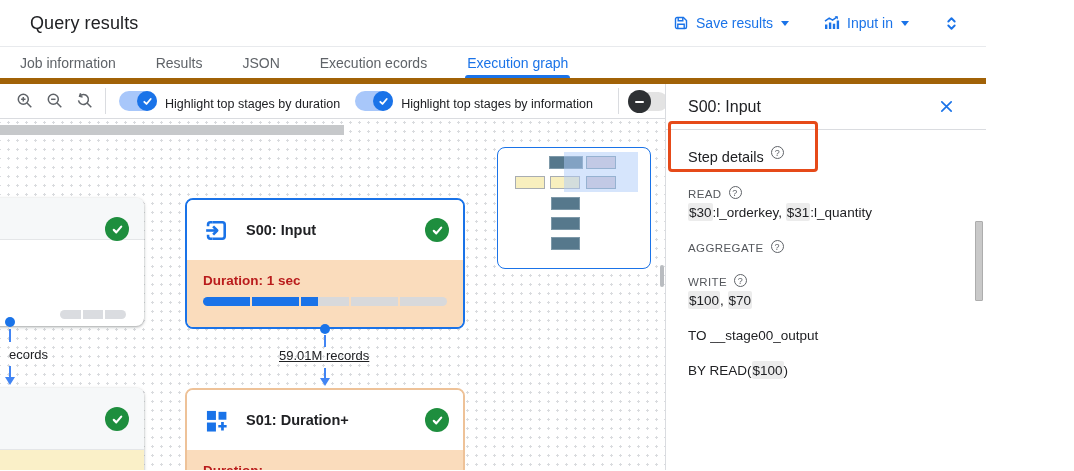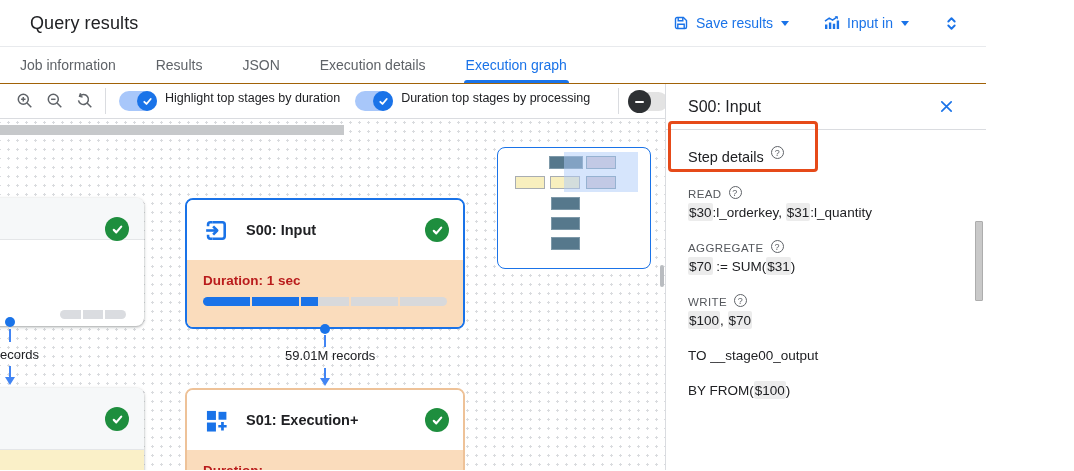--- a/index.html
+++ b/index.html
@@ -9,34 +9,34 @@
 
   
   .hdr { height:47px; border-bottom:1px solid #e8eaed; display:flex; align-items:center; padding:0 26px 0 30px; }
   .hdr h1 { font-size:18px; font-weight:400; color:#202124; letter-spacing:.1px; }
   .hdr-actions { margin-left:auto; display:flex; align-items:center; gap:34px; }
   .blue-btn { display:flex; align-items:center; gap:7px; border:none; background:none; color:#1a73e8; font-family:inherit; font-size:14px; font-weight:500; cursor:pointer; }
   .caret { width:0; height:0; border-left:4px solid transparent; border-right:4px solid transparent; border-top:5px solid #1a73e8; margin-left:1px; }
   .icon-btn { border:none; background:none; cursor:pointer; display:flex; align-items:center; }
 
   
-  .tabs { height:37px; border-bottom:1px solid #a16207; display:flex; align-items:stretch; padding-left:0; }
+  .tabs { height:37px; border-bottom:6px solid #a16207; display:flex; align-items:stretch; padding-left:0; }
   .tab { position:relative; display:flex; align-items:center; padding:0 20px; font-size:14px; font-weight:500; color:#5f6368; cursor:pointer; white-space:nowrap; }
   .tab.active { color:#1a73e8; }
   .tab.active::after { content:""; position:absolute; left:18px; right:18px; bottom:0; height:3px; background:#1a73e8; border-radius:3px 3px 0 0; }
 
   
   .main { display:flex; height:386px; }
   .left { width:666px; border-right:1px solid #dadce0; display:flex; flex-direction:column; overflow:hidden; }
 
   
   .toolbar { position:relative; height:35px; border-bottom:1px solid #dadce0; display:flex; align-items:center; padding-left:14px; flex:none; }
   .tool-ic { width:22px; height:22px; margin-right:8px; display:flex; align-items:center; justify-content:center; border:none; background:none; cursor:pointer; }
   .vsep { width:1px; height:26px; background:#dadce0; margin:0 0 0 1px; }
-  .toggle-group { display:flex; align-items:flex-start; gap:8px; margin-left:13px; }
+  .toggle-group { display:flex; align-items:flex-end; gap:8px; margin-left:13px; }
   .toggle-group + .toggle-group { margin-left:15px; }
   .tg-label { font-size:12.5px; color:#202124; }
   .switch { position:relative; width:38px; height:20px; border-radius:10px; background:#a8c7fa; flex:none; cursor:pointer; }
   .switch .thumb { position:absolute; top:0; right:0; width:20px; height:20px; border-radius:50%; background:#1a73e8; display:flex; align-items:center; justify-content:center; }
   .sep2 { position:absolute; left:618px; top:4px; width:1px; height:26px; background:#dadce0; }
   .switch-dark { position:absolute; left:630px; top:8px; width:38px; height:19px; border-radius:10px; background:#e3e3e3; cursor:pointer; }
   .switch-dark .thumb { position:absolute; top:-2px; left:-2px; width:23px; height:23px; border-radius:50%; background:#2e3134; display:flex; align-items:center; justify-content:center; }
   .switch-dark .dash { width:9px; height:2px; background:#fff; border-radius:1px; }
 
   
@@ -132,21 +132,21 @@
           </svg>
         </span>
       </button>
     </div>
   </header>
 
   <nav class="tabs">
     <div class="tab">Job information</div>
     <div class="tab">Results</div>
     <div class="tab">JSON</div>
-    <div class="tab">Execution details</div>
+    <div class="tab">Execution ecords</div>
     <div class="tab active">Execution graph</div>
   </nav>
 
   <div class="main">
     <div class="left">
 
       <div class="toolbar">
         <button class="tool-ic">
           <svg width="20" height="20" viewBox="0 0 20 20" fill="none" stroke="#5f6368" stroke-width="1.5">
             <circle cx="8.3" cy="8.3" r="5"></circle>
@@ -180,21 +180,21 @@
           <span class="tg-label">Highlight top stages by duration</span>
         </div>
         <div class="toggle-group">
           <div class="switch">
             <div class="thumb">
               <svg width="11" height="11" viewBox="0 0 12 12" fill="none" stroke="#fff" stroke-width="2" stroke-linecap="round" stroke-linejoin="round">
                   <path d="M2.5 6.3l2.4 2.4 4.6-5.4"></path>
                 </svg>
             </div>
           </div>
-          <span class="tg-label">Duration top stages by processing</span>
+          <span class="tg-label">Highlight top stages by information</span>
         </div>
         <div class="sep2"></div>
         <div class="switch-dark">
           <div class="thumb">
               <div class="dash"></div>
             </div>
         </div>
       </div>
 
       <div class="canvas">
@@ -218,21 +218,21 @@
                 </div>
                 <div class="pseg">
                   <div class="pfill" style="width: 0%;"></div>
                 </div>
               </div>
           </div>
         </div>
 
         <div class="edge-dot" style="left:5px; top:198px;"></div>
         <div class="edge-line" style="left:9px; top:210px; height:13px;"></div>
-        <div class="edge-label" style="left:0; top:228px;">ecords</div>
+        <div class="edge-label" style="left:9px; top:228px;">ecords</div>
         <div class="edge-line" style="left:9px; top:247px; height:11px;"></div>
         <div class="edge-arrow" style="left:5px; top:258px;"></div>
 
         <div class="stage" style="left:185px; top:79px; height:131px; border:2px solid #1a73e8;">
           <div class="stage-hd">
             <span style="display:flex">
               <svg width="27" height="27" viewBox="0 0 24 24" fill="none" stroke="#1a73e8" stroke-width="2.3">
                 <path d="M8.5 4.7h8.7c1.2 0 2.1.9 2.1 2.1v10.4c0 1.2-.9 2.1-2.1 2.1H8.5"></path>
                 <path d="M8.5 4.7H6.6c-1.2 0-2.1.9-2.1 2.1v1.5"></path>
                 <path d="M4.5 15.7v1.5c0 1.2.9 2.1 2.1 2.1h1.9"></path>
@@ -264,35 +264,35 @@
                 </div>
                 <div class="pseg">
                   <div class="pfill" style="width: 0%;"></div>
                 </div>
               </div>
           </div>
         </div>
 
         <div class="edge-dot" style="left:320px; top:205px;"></div>
         <div class="edge-line" style="left:324px; top:216px; height:12px;"></div>
-        <div class="edge-label" style="left:285px; top:229px;">59.01M records</div>
+        <div class="edge-label" style="left:279px; top:229px;text-decoration:underline;">59.01M records</div>
         <div class="edge-line" style="left:324px; top:249px; height:10px;"></div>
         <div class="edge-arrow" style="left:320px; top:259px;"></div>
 
         <div class="stage" style="left:185px; top:269px; height:210px; border:2px solid #eec298;">
           <div class="stage-hd">
             <span style="display:flex">
               <svg width="27" height="27" viewBox="0 0 24 24">
                 <rect x="3.5" y="3.5" width="8" height="8" fill="#1a73e8"></rect>
                 <rect x="13.8" y="4.3" width="7" height="7" fill="#1a73e8"></rect>
                 <rect x="3.5" y="13.8" width="8" height="8" fill="#1a73e8"></rect>
                 <path d="M17.3 13.4v7.4M13.6 17.1H21" stroke="#1a73e8" stroke-width="2.4" fill="none"></path>
               </svg>
             </span>
-            <span class="stage-title">S01: Execution+</span>
+            <span class="stage-title">S01: Duration+</span>
             <div class="chk" style="right:14px; top:18px;">
               <svg width="13" height="13" viewBox="0 0 14 14" fill="none" stroke="#fff" stroke-width="2.3" stroke-linecap="round" stroke-linejoin="round">
                   <path d="M3 7.4l2.7 2.7 5.3-6.2"></path>
                 </svg>
             </div>
           </div>
           <div class="stage-body" style="height:146px; background:#fadcbc;">
             <div class="dur">Duration:</div>
           </div>
         </div>
@@ -335,25 +335,24 @@
       </div>
 
       <div class="panel-body">
         <div>
           <span class="step-title">Step details</span><span class="help sup">?</span>
         </div>
         <div>
             <div class="d-label"><span>READ</span><span class="help">?</span></div>
             <div class="d-code"><span class="hl">$30</span><span>:l_orderkey, </span><span class="hl">$31</span><span>:l_quantity</span></div>
             <div class="d-label"><span>AGGREGATE</span><span class="help">?</span></div>
-            <div class="d-code"><span class="hl">$70</span><span> := SUM(</span><span class="hl">$31</span><span>)</span></div>
             <div class="d-label"><span>WRITE</span><span class="help">?</span></div>
             <div class="d-code"><span class="hl">$100</span><span>, </span><span class="hl">$70</span></div>
             <div class="d-code"><span>TO __stage00_output</span></div>
-            <div class="d-code"><span>BY FROM(</span><span class="hl">$100</span><span>)</span></div>
+            <div class="d-code"><span>BY READ(</span><span class="hl">$100</span><span>)</span></div>
           </div>
       </div>
 
       <div class="annotation"></div>
       <div class="vscroll-panel"></div>
     </aside>
   </div>
 </div>
 
 </body></html>

